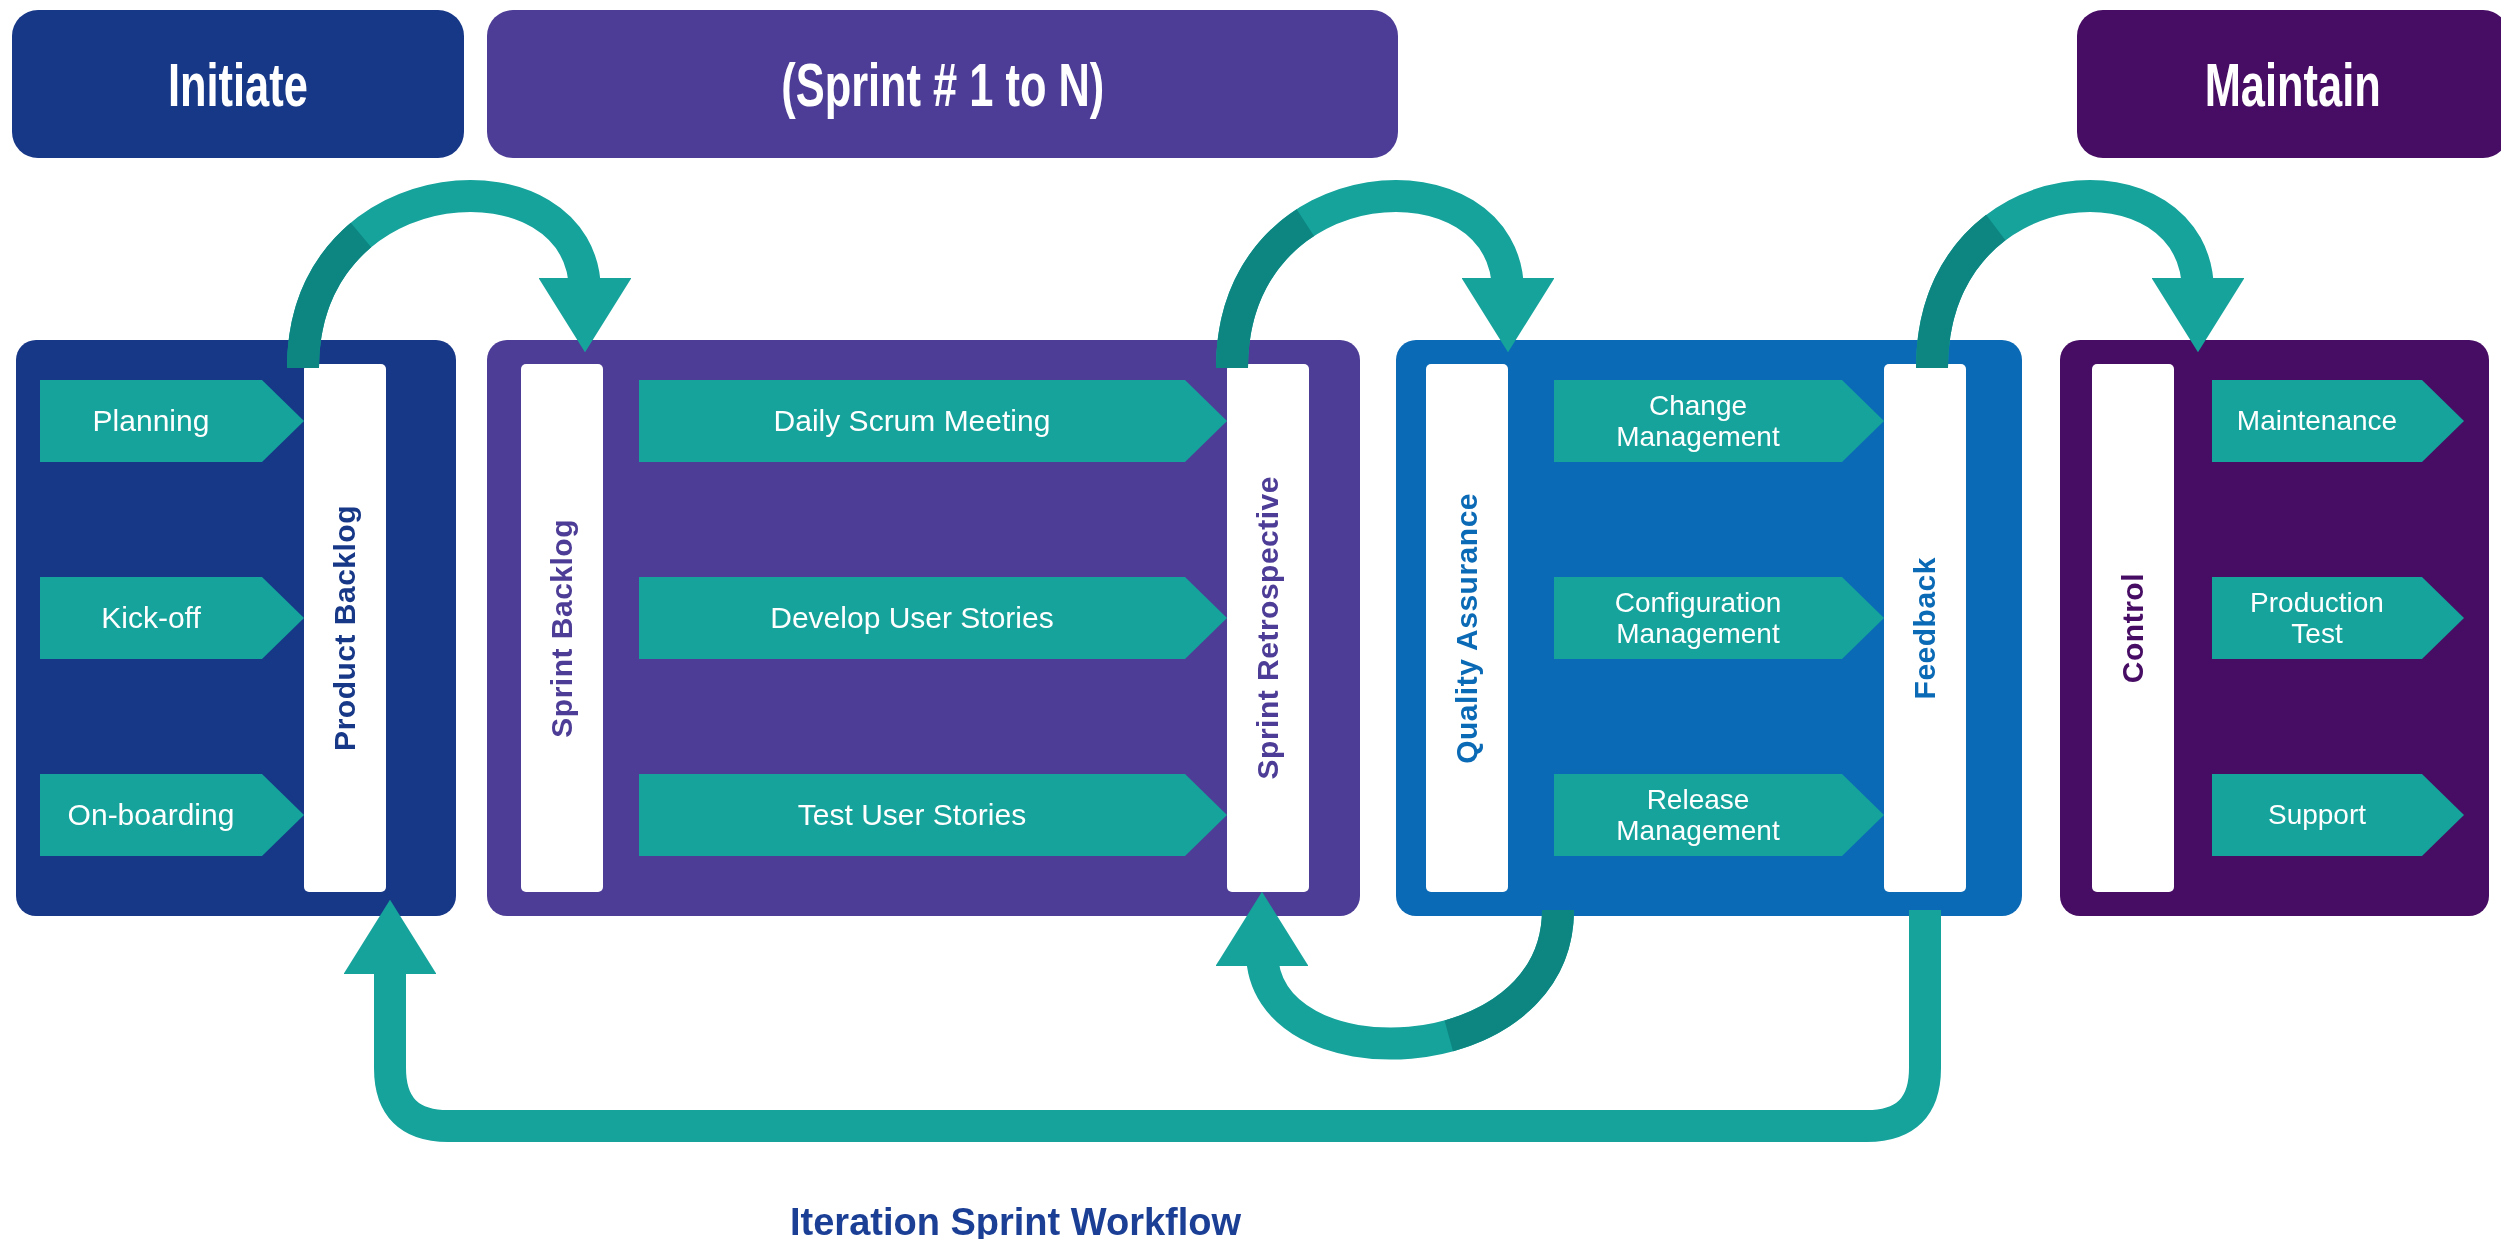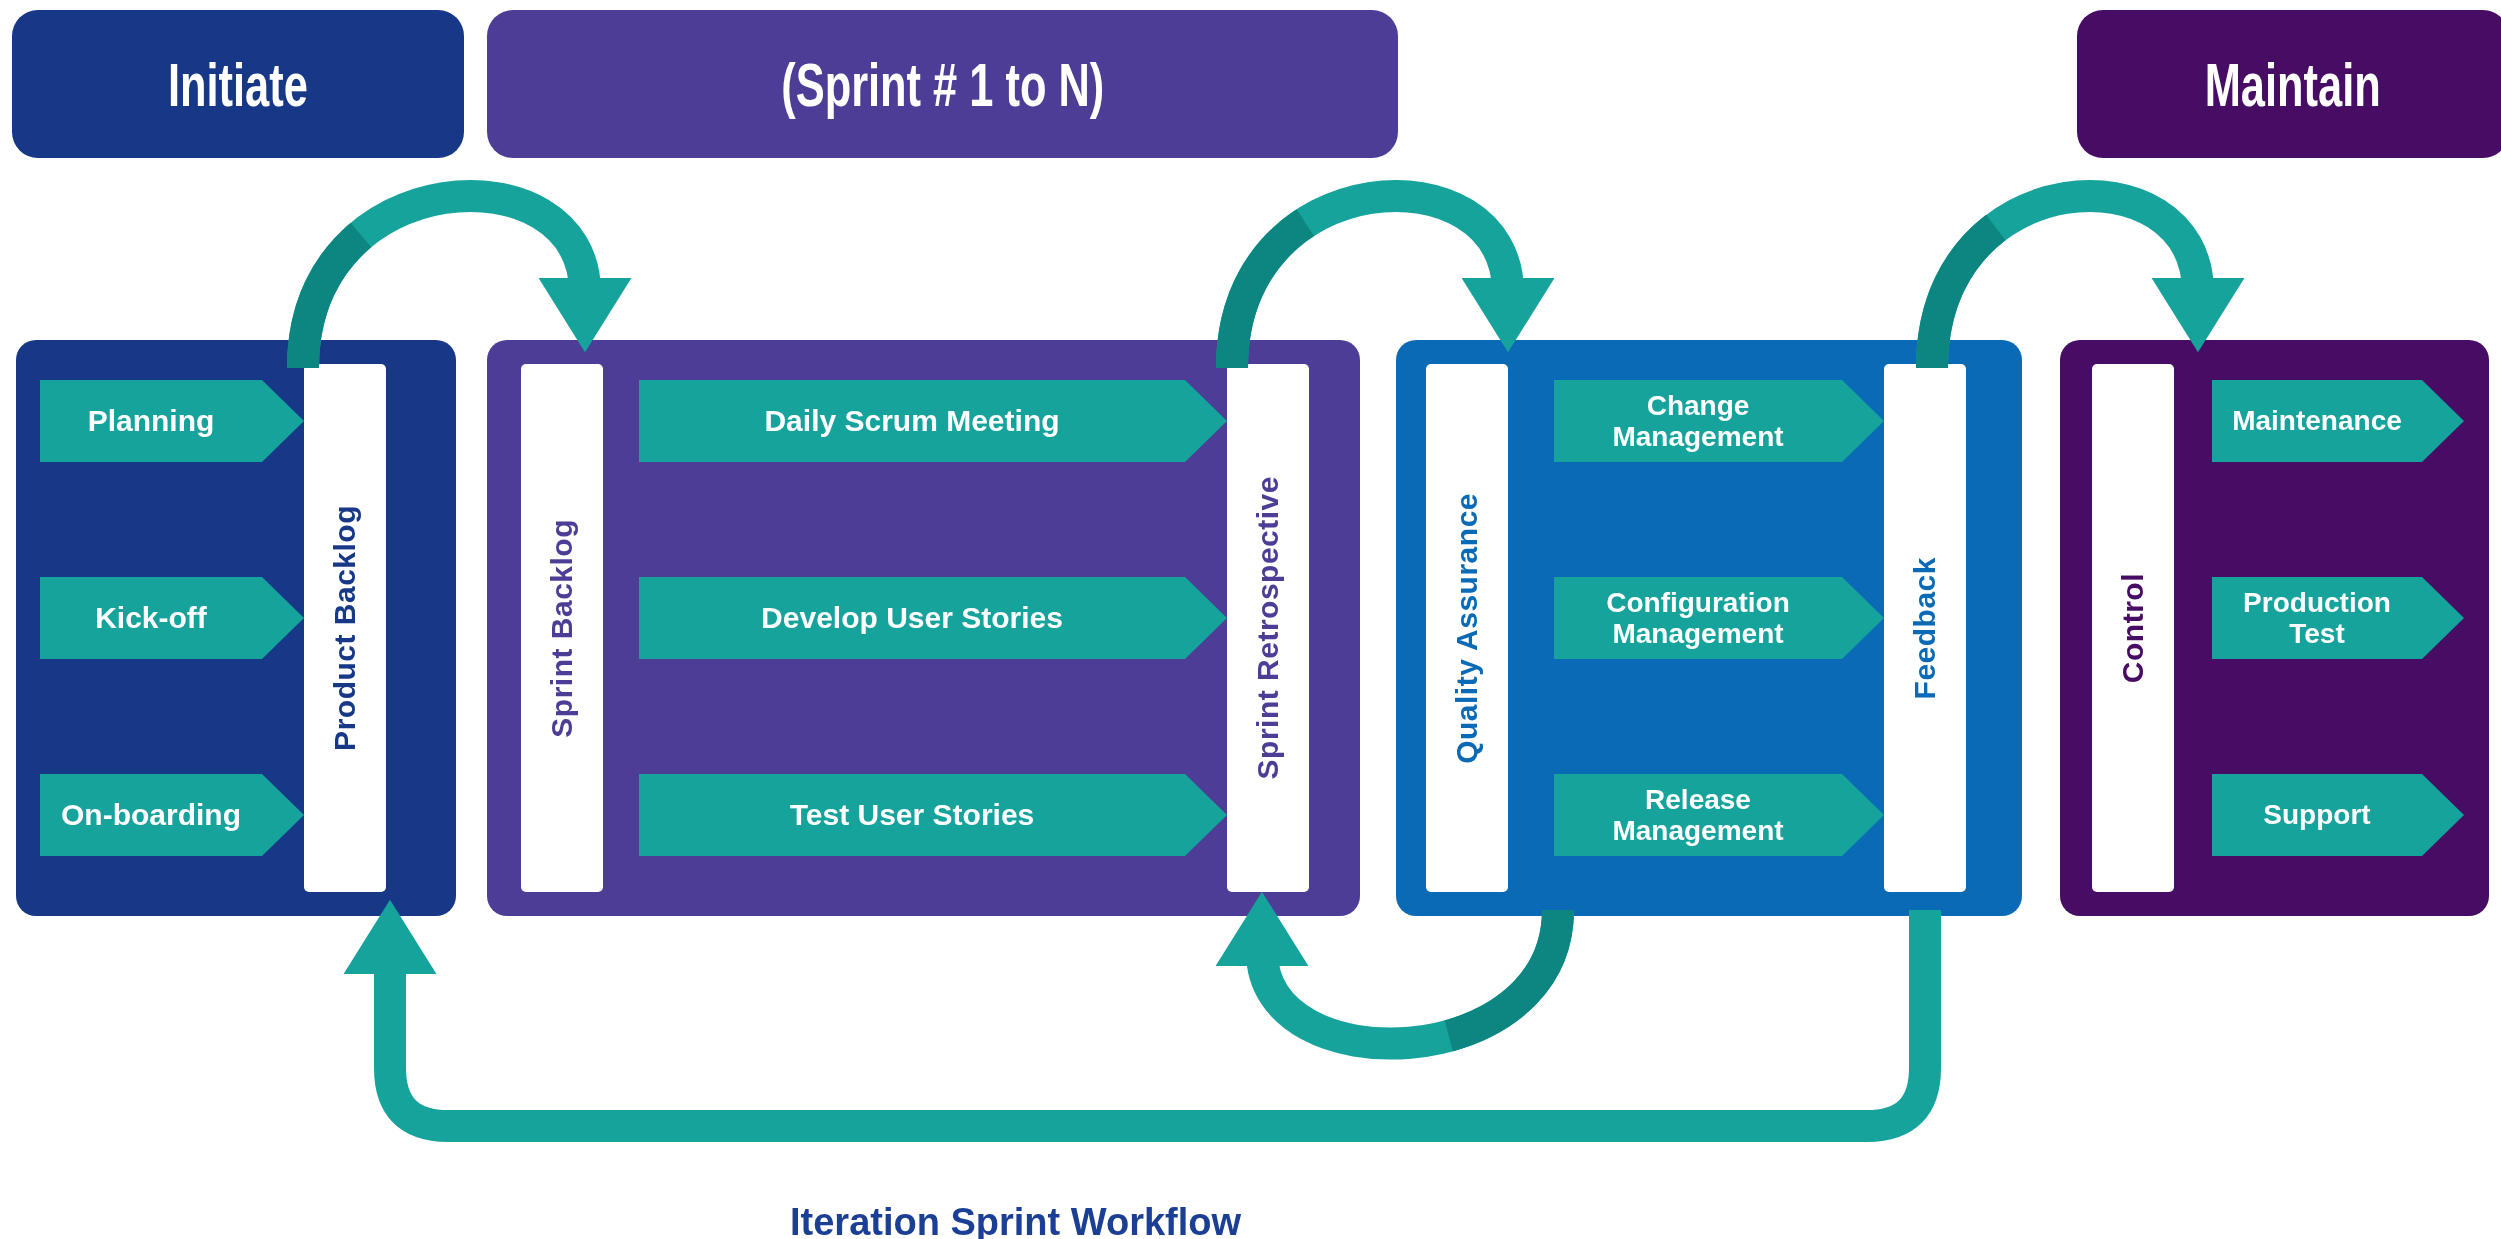--- a/index.html
+++ b/index.html
@@ -104,21 +104,21 @@
     height: 82px;
     background: var(--teal);
     color: #ffffff;
     display: flex;
     align-items: center;
     justify-content: center;
     clip-path: polygon(0 0, calc(100% - 42px) 0, 100% 50%, calc(100% - 42px) 100%, 0 100%);
   }
   .chev span {
     font-size: 30px;
-    font-weight: 700;
+    font-weight: 400;
     text-align: center;
     white-space: pre-line;
     line-height: 1.12;
     padding-right: 42px;
   }
   .b3 .chev span, .b4 .chev span { font-size: 28px; }
 
   
   .arcs {
     position: absolute;

